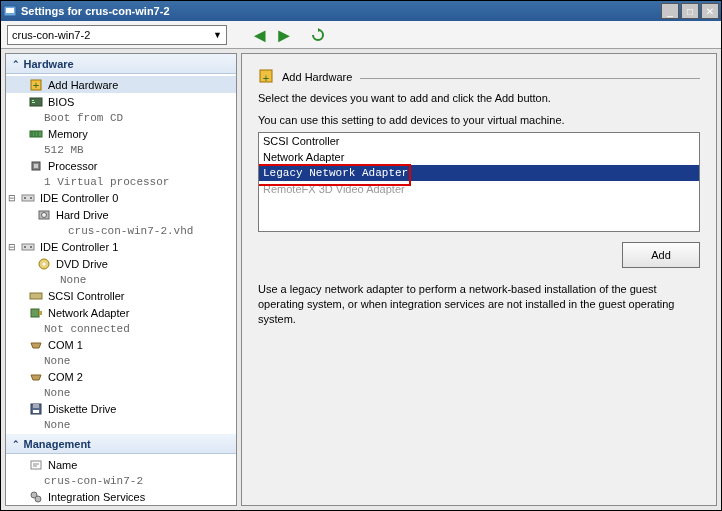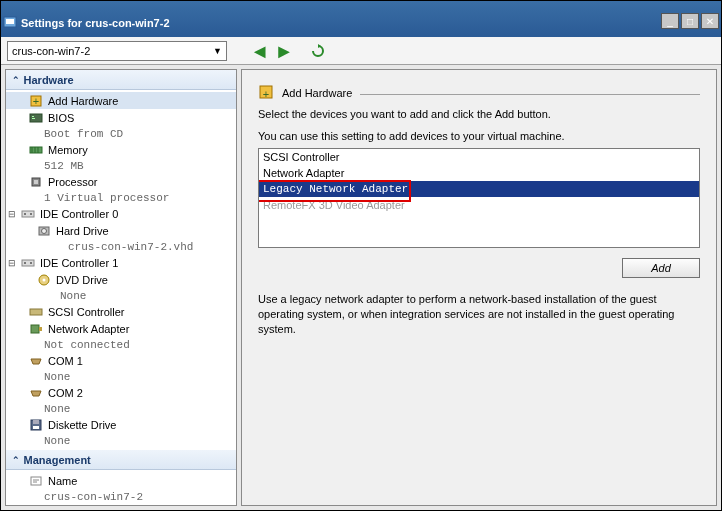--- a/index.html
+++ b/index.html
@@ -1,18 +1,18 @@
 <!DOCTYPE html>
 <html><head>
 <meta charset="utf-8">
 <style>
 * { box-sizing: border-box; margin: 0; padding: 0; font-family: "Segoe UI", Tahoma, sans-serif; font-size: 11px; }
 body { background: #fff; width: 722px; height: 511px; overflow: hidden; }
 .window { width: 722px; height: 511px; border: 1px solid #000; background: #e8e8e8; display: flex; flex-direction: column; }
-.titlebar { height: 36px; background: linear-gradient(#3a6ea5,#2a5a95); color: #fff; display: flex; align-items: flex-end; padding: 8px 2px; }
+.titlebar { height: 20px; background: linear-gradient(#3a6ea5,#2a5a95); color: #fff; display: flex; align-items: center; padding: 0 2px; }
 .titlebar .ico { width: 14px; height: 14px; margin-right: 4px; display:inline-block; }
 .titlebar .title { flex: 1; font-weight: bold; font-size: 11px; }
 .winbtns { display: flex; }
 .winbtn { width: 18px; height: 16px; background: #c8c8c8; border: 1px solid #555; margin-left: 2px; display:flex; align-items:center; justify-content:center; font-size:10px; cursor:pointer; }
 .toolbar { height: 28px; background: #f4f4f4; border-bottom: 1px solid #a0a0a0; display: flex; align-items: center; padding: 0 6px; }
 .combo { width: 220px; height: 20px; border: 1px solid #7a7a7a; background: #fff; display:flex; align-items:center; padding:0 4px; justify-content:space-between; }
 .combo .arrow { font-size:9px; }
 .navbtns { margin-left: 24px; display:flex; gap:6px; }
 .navbtn { width:18px; height:18px; display:flex; align-items:center; justify-content:center; color:#2a8a2a; font-size:14px; font-weight:bold; cursor:pointer; }
 .content { flex:1; display:flex; overflow:hidden; }
@@ -33,21 +33,21 @@
 .rp-title .txt { font-size:11px; }
 .rp-title .line { flex:1; height:1px; background:#a0a0a0; margin-left:8px; margin-top:2px; }
 .desc { margin:10px 0 4px 0; color:#000; }
 .listbox { border:1px solid #7a7a7a; background:#fff; height:100px; margin-top:6px; overflow:hidden; }
 .lb-item { height:16px; padding:0 4px; display:flex; align-items:center; cursor:pointer; }
 .lb-item.selected { background:#1a3a8a; color:#fff; }
 .lb-item.disabled { color:#9a9a9a; }
 .lb-highlight { position:relative;font-family:Liberation Mono, monospace; }
 .lb-highlight::after { content:""; position:absolute; left:-2px; top:-1px; width:150px; height:18px; border:2px solid #d00; pointer-events:none; }
 .btnrow { display:flex; justify-content:flex-end; margin-top:10px; }
-.btn { width:78px; height:20px; border:1px solid #707070; background:linear-gradient(#fdfdfd,#e4e4e4); cursor:pointer;font-style:italic; }
+.btn { width:78px; height:26px; border:1px solid #707070; background:linear-gradient(#fdfdfd,#e4e4e4); cursor:pointer; }
 .info { margin-top:14px; color:#000; line-height:1.35; }
 svg { display:block; }
 </style>
 </head>
 <body>
 
 <div class="window">
   <div class="titlebar">
     <span class="ico">
       <svg width="14" height="14">

